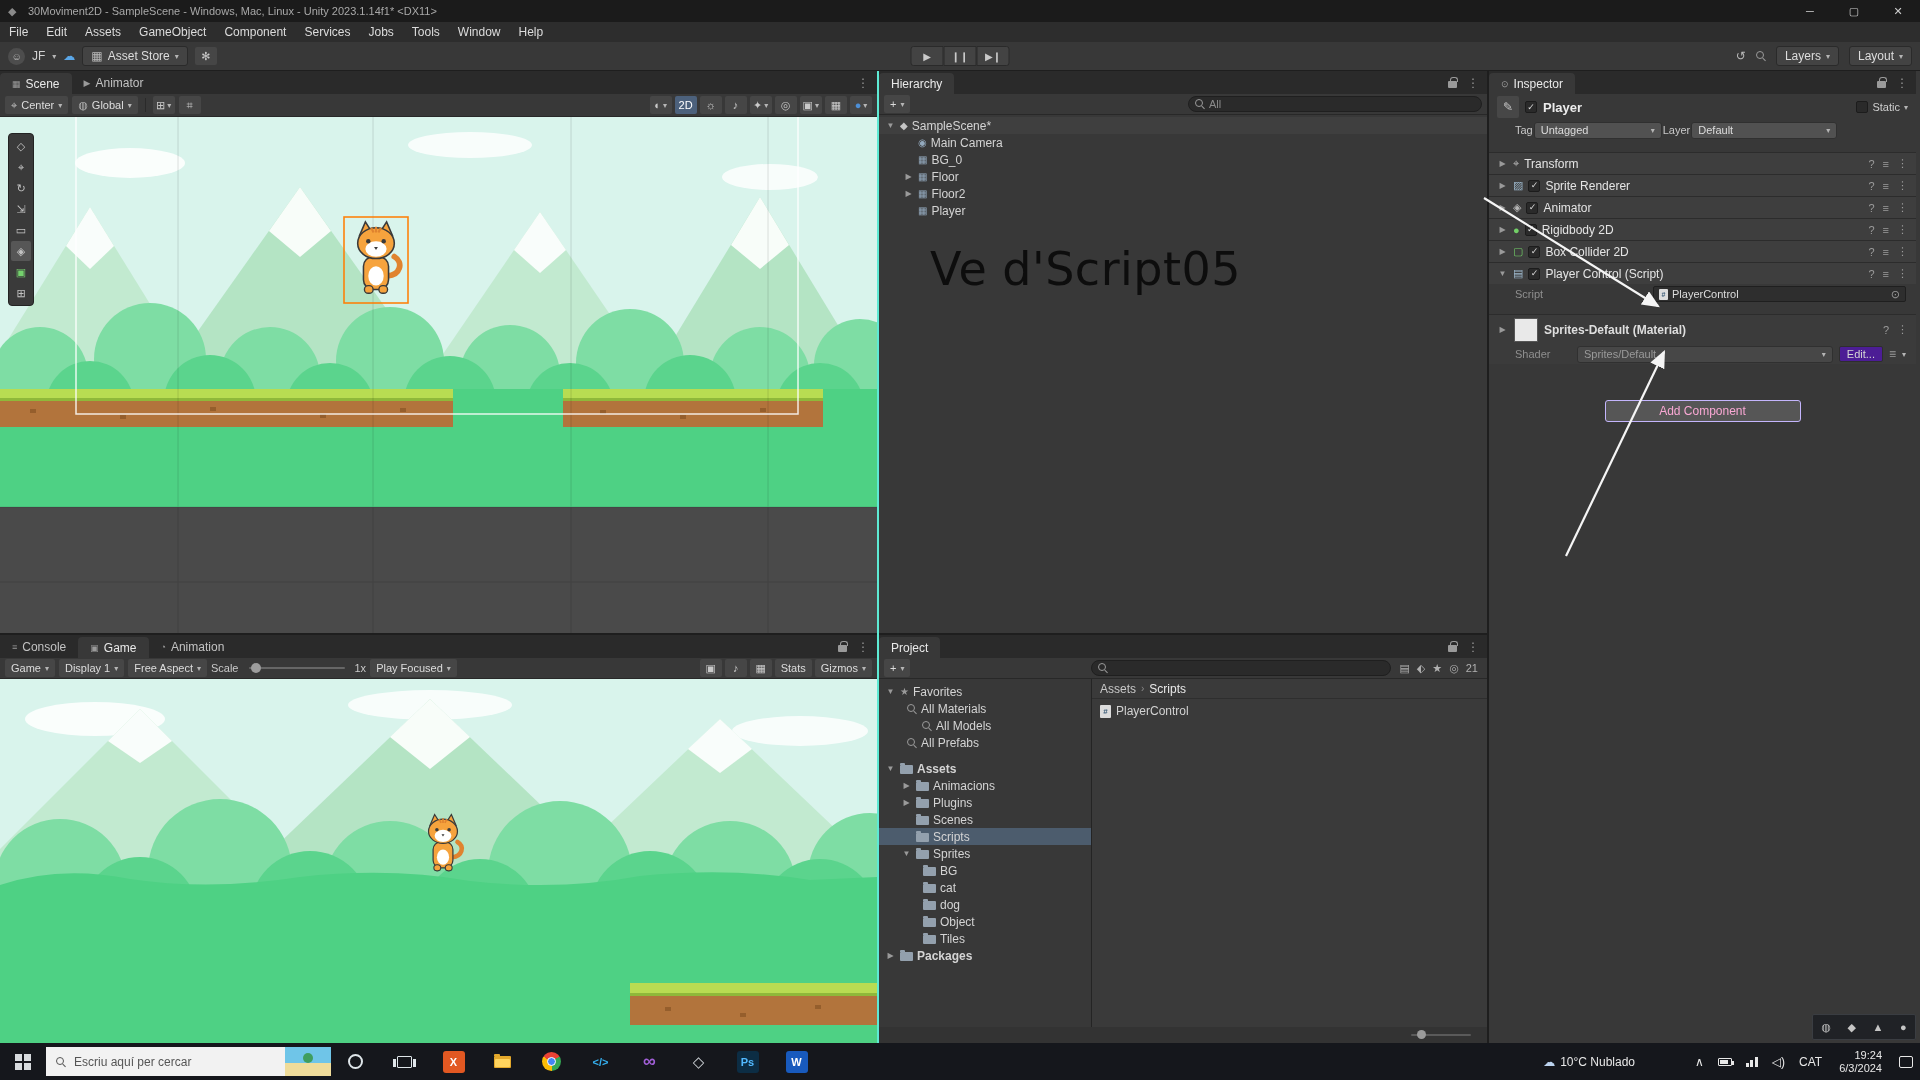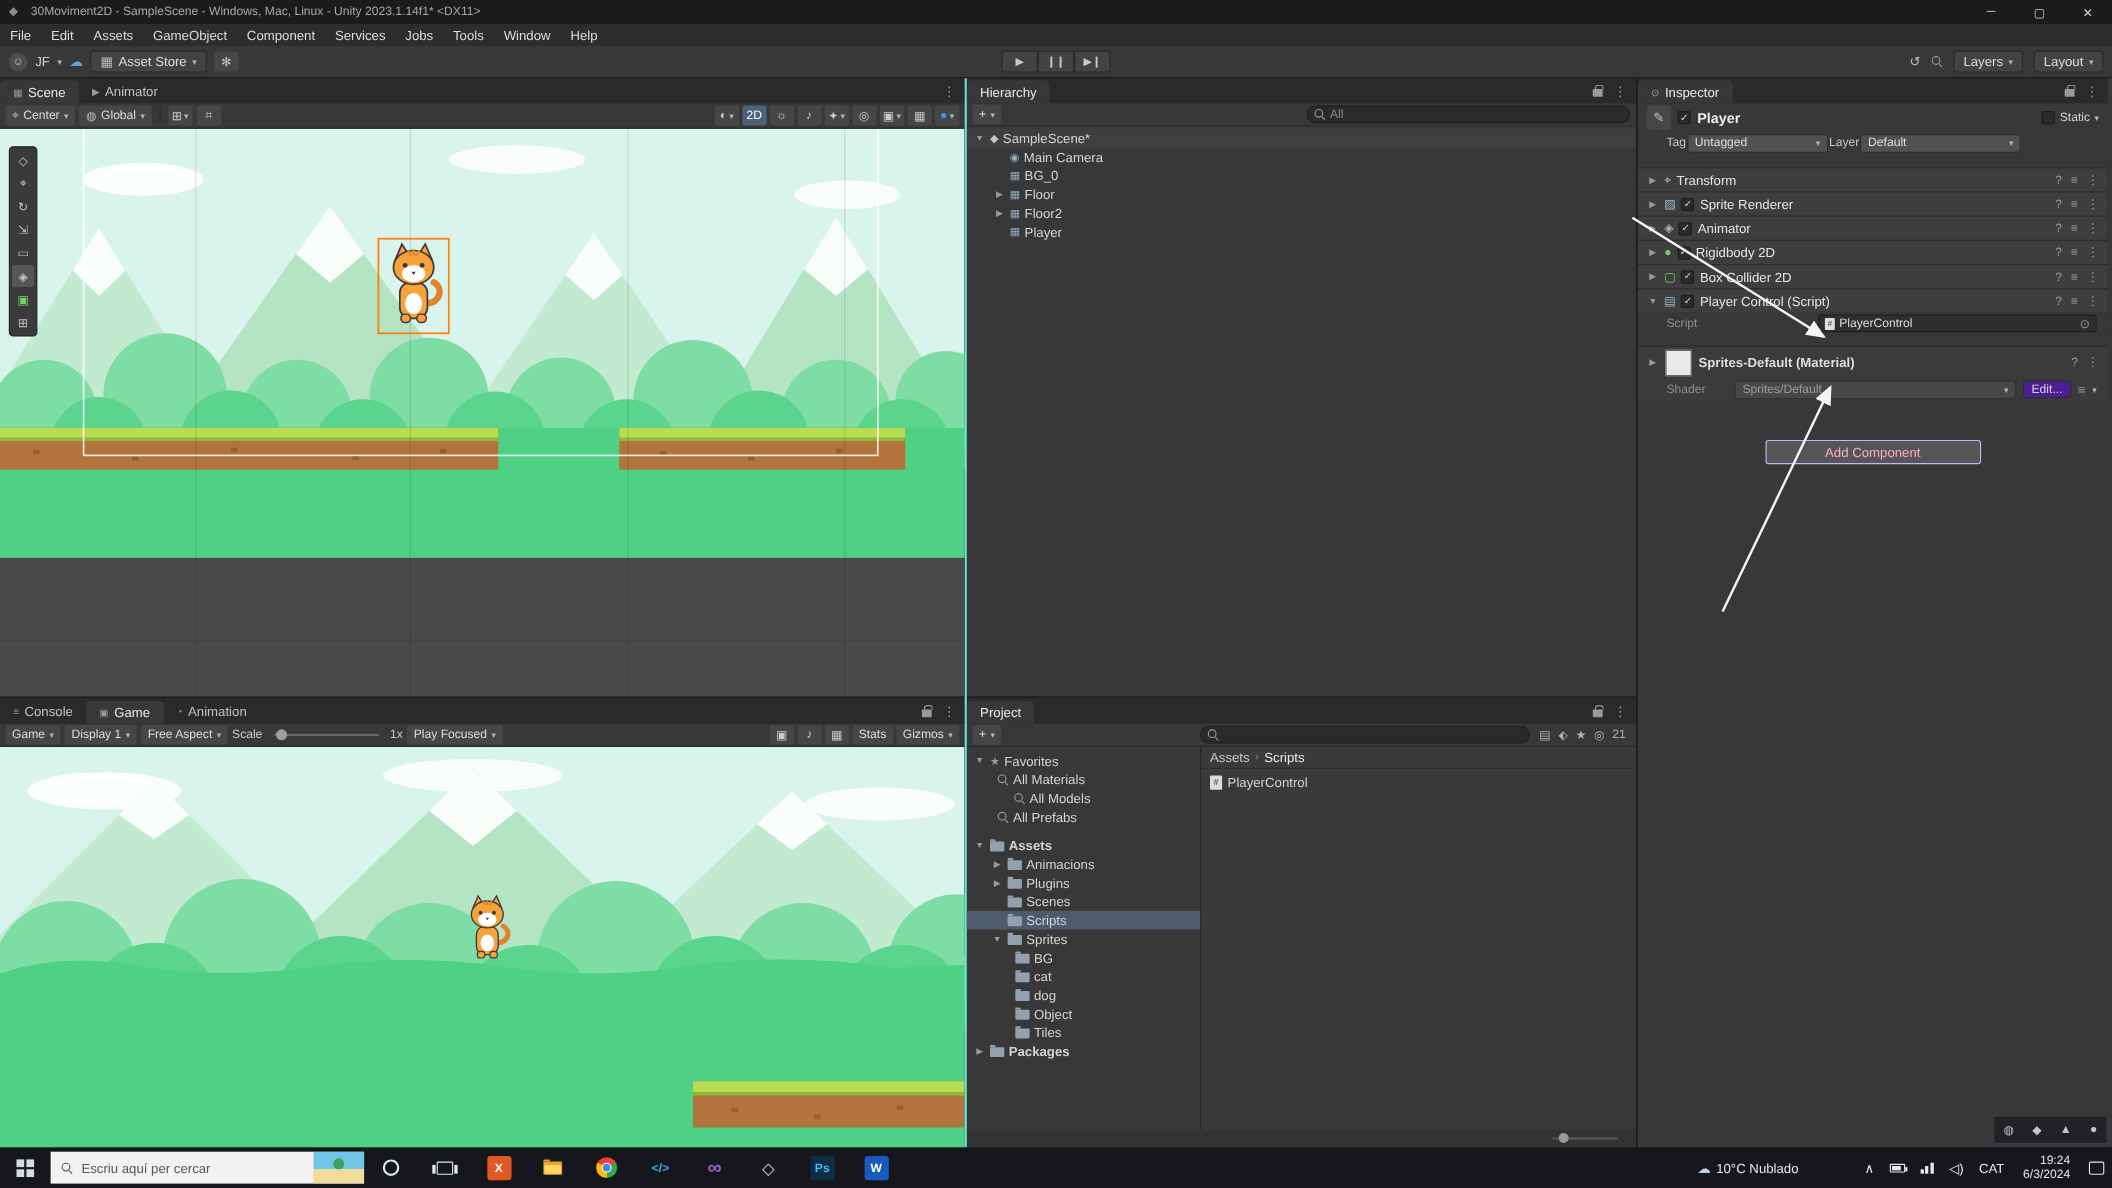--- a/index.html
+++ b/index.html
@@ -744,20 +744,21 @@
         <span style="color:#9c9c9c">≡</span>
         <span class="caret">▾</span>
       </div>
 
       <div class="add-btn">Add Component</div>
     </div>
   </div>
 </div>
 
 <div class="annotation">
+  <div>Ve d'Script05</div>
 </div>
 <svg class="arrows">
   <defs>
     <marker id="ah" markerWidth="10" markerHeight="8" refX="7" refY="3.5" orient="auto">
       <polygon points="0,0 8,3.5 0,7" fill="#f5f5f5"></polygon>
     </marker>
   </defs>
   <line x1="1484" y1="198" x2="1658" y2="306" stroke="#f5f5f5" stroke-width="2.2" marker-end="url(#ah)"></line>
   <line x1="1566" y1="556" x2="1664" y2="352" stroke="#f5f5f5" stroke-width="2.2" marker-end="url(#ah)"></line>
 </svg>

